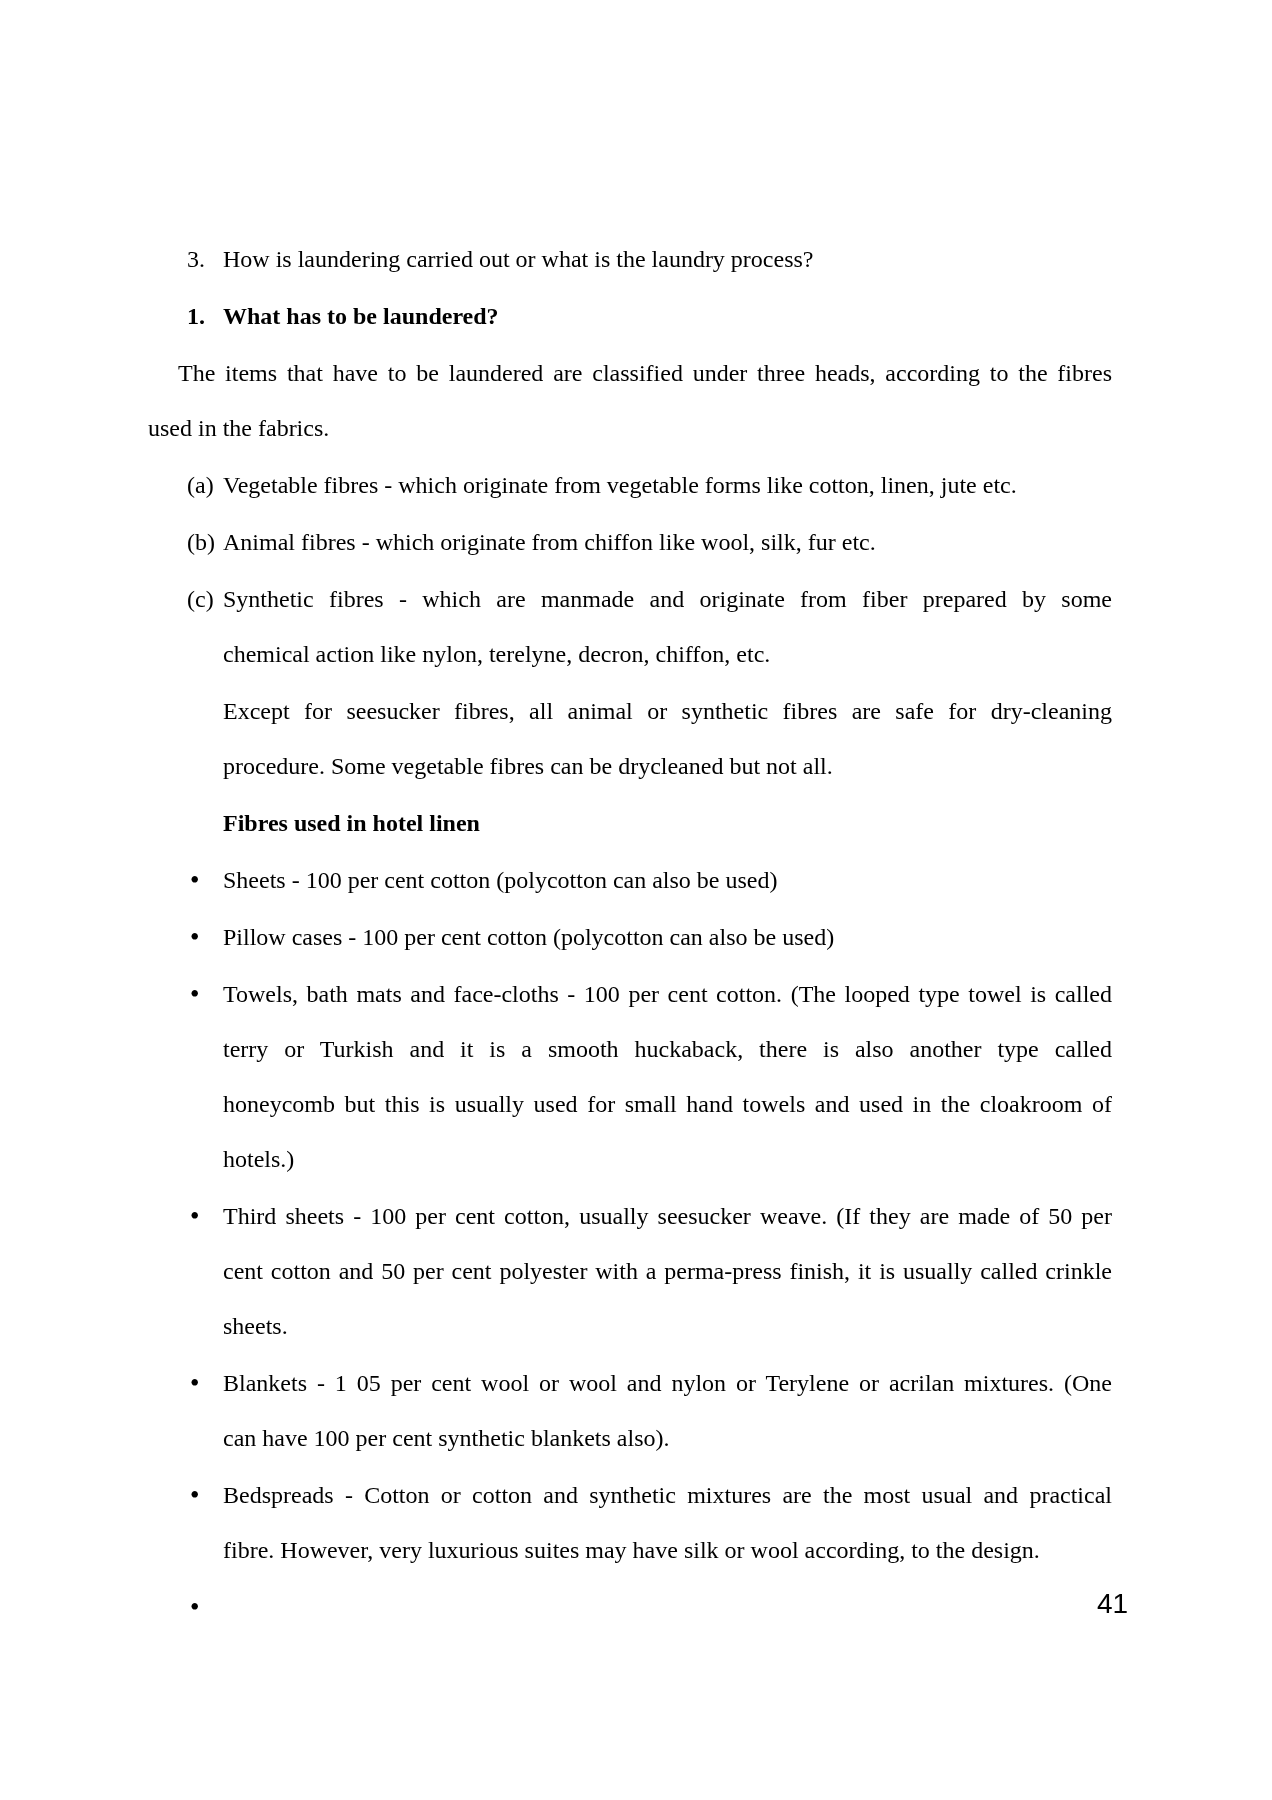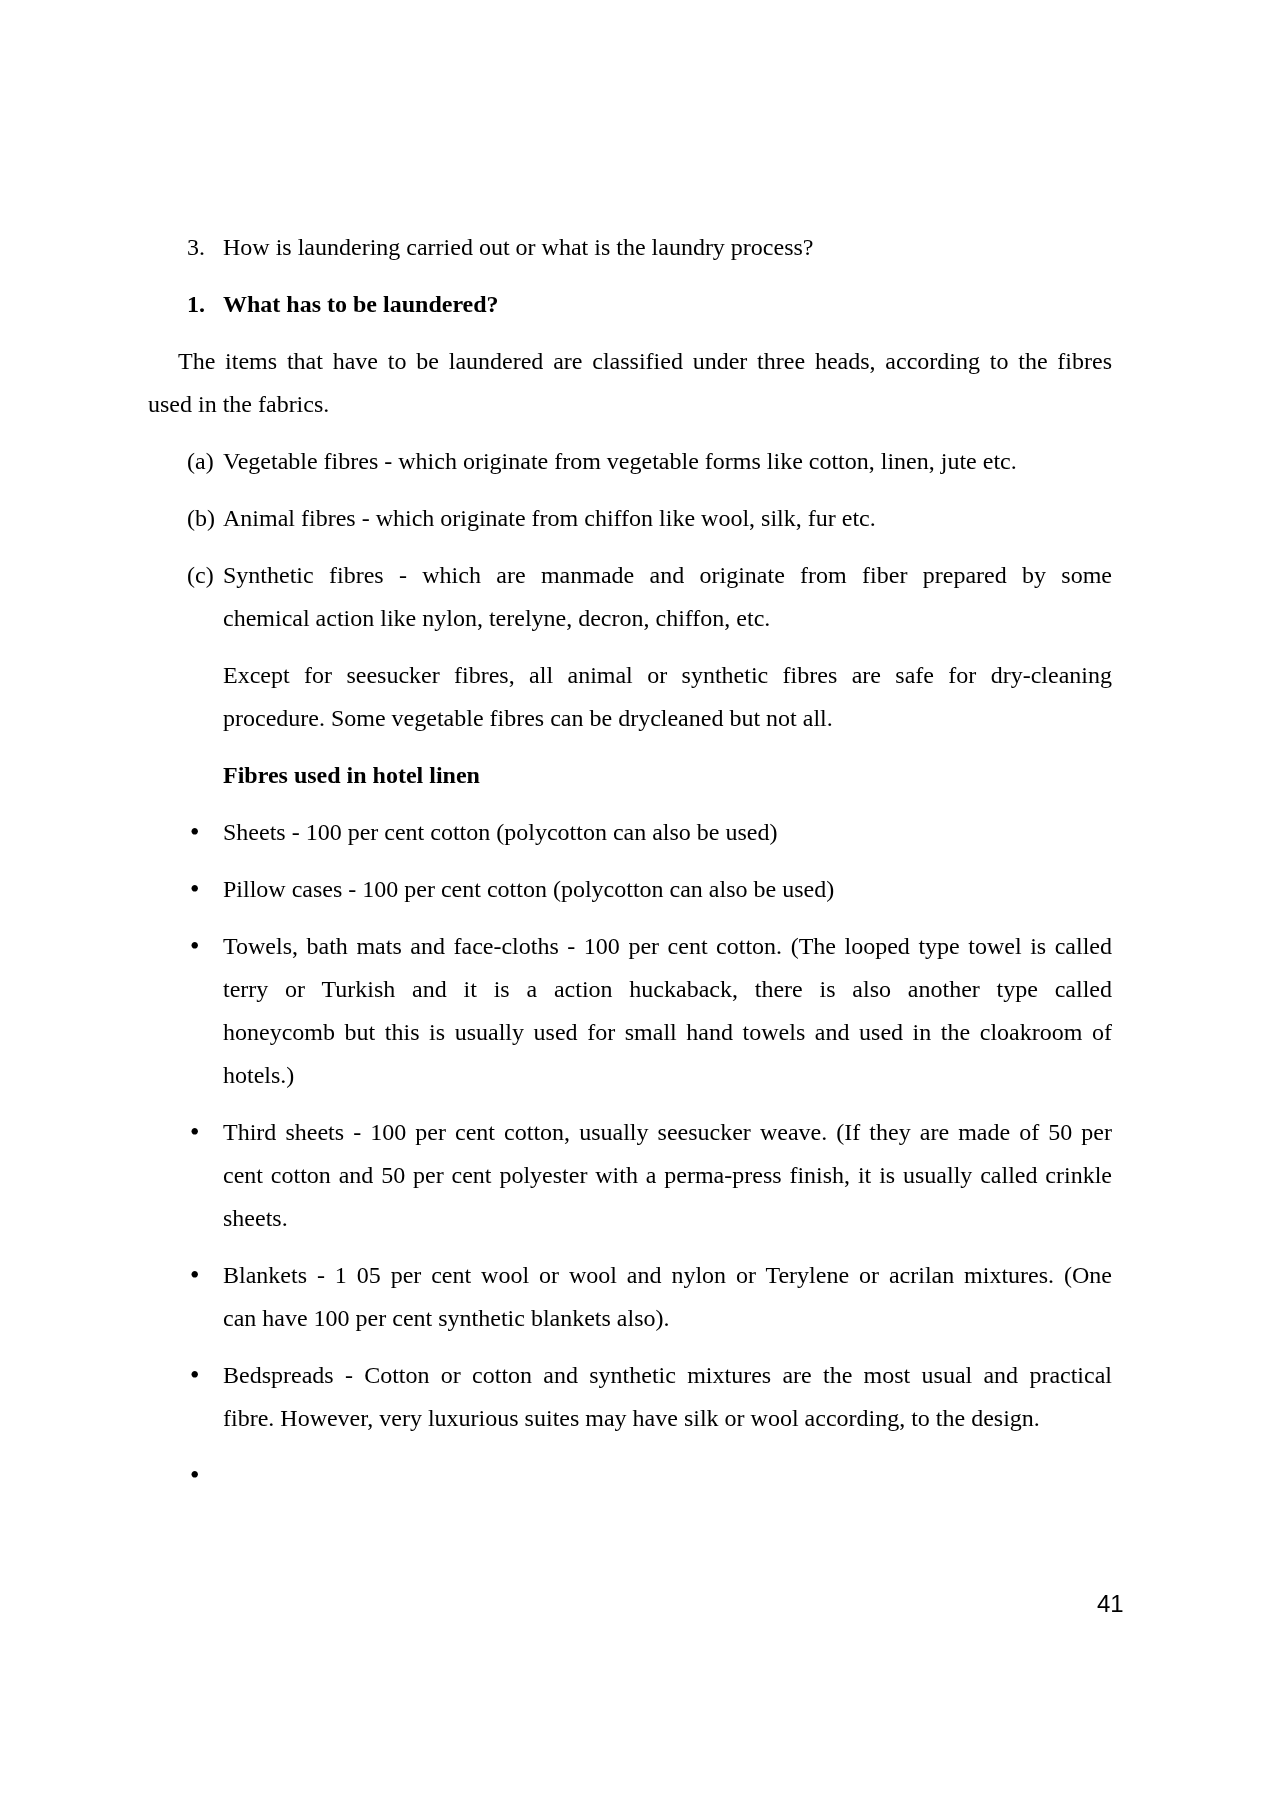--- a/index.html
+++ b/index.html
@@ -10,34 +10,34 @@
     font-size: 24px;
     color: #000;
     overflow: hidden;
   }
   .content {
     position: absolute;
     left: 148px; top: 226px;
     width: 964px;
   }
   .block { position: relative; margin-bottom: 14px; }
-  .line { line-height: 43px; white-space: nowrap; }
+  .line { line-height: 43px; white-space: nowrap; margin-top: 12px; }
   .j { text-align: justify; text-align-last: justify; text-justify: inter-word; }
   .hang { padding-left: 75px; }
   .marker { position: absolute; left: 39px; top: 0; line-height: 43px; }
   .bullet-marker {
     position: absolute; left: 42px; top: 0;
     line-height: 43px; font-size: 27px;
   }
   .indent1 { padding-left: 30px; }
   .bold { font-weight: bold; }
   .pageno {
     position: absolute; left: 1097px; top: 1589px;
     font-family: "Liberation Sans", sans-serif;
-    font-size: 24px; line-height: 30px;
+    font-size: 28px; line-height: 30px;
   }
 </style>
 </head>
 <body>
 
 <div class="content">
 
   <div class="block hang">
     <span class="marker">3.</span>
     <div class="line">How is laundering carried out or what is the laundry process?</div>
@@ -84,21 +84,21 @@
   </div>
 
   <div class="block hang">
     <span class="bullet-marker">•</span>
     <div class="line">Pillow cases - 100 per cent cotton (polycotton can also be used)</div>
   </div>
 
   <div class="block hang">
     <span class="bullet-marker">•</span>
     <div class="line j">Towels, bath mats and face-cloths - 100 per cent cotton. (The looped type towel is called</div>
-    <div class="line j">terry or Turkish and it is a action huckaback, there is also another type called</div>
+    <div class="line j">terry or Turkish and it is a smooth huckaback, there is also another type called</div>
     <div class="line j">honeycomb but this is usually used for small hand towels and used in the cloakroom of</div>
     <div class="line">hotels.)</div>
   </div>
 
   <div class="block hang">
     <span class="bullet-marker">•</span>
     <div class="line j">Third sheets - 100 per cent cotton, usually seesucker weave. (If they are made of 50 per</div>
     <div class="line j">cent cotton and 50 per cent polyester with a perma-press finish, it is usually called crinkle</div>
     <div class="line">sheets.</div>
   </div>

